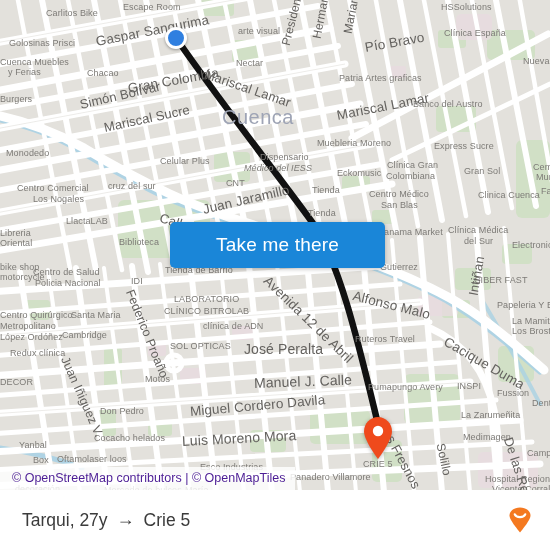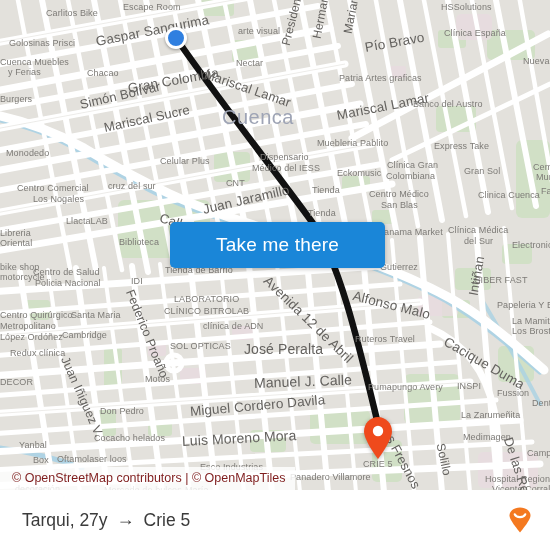--- a/index.html
+++ b/index.html
@@ -97,21 +97,21 @@
 
   
   #attribution {
     position: absolute;
     left: 0;
     bottom: 0;
     height: 23px;
     line-height: 23px;
     padding: 0 10px 0 12px;
     background: rgba(255,255,255,.82);
-    color: #7f1d1d;
+    color: #4c1d95;
     font-size: 12.5px;
     font-family: "Liberation Sans", sans-serif;
     white-space: nowrap;
   }
 
   
   #footer {
     position: absolute;
     left: 0;
     top: 490px;
@@ -323,24 +323,24 @@
         <div class="lbl poi" style="left: 8px; top: 67px;">y Ferias</div>
         <div class="lbl poi" style="left: 0px; top: 94px;">Burgers</div>
         <div class="lbl poi" style="left: 87px; top: 68px;">Chacao</div>
         <div class="lbl poi" style="left: 238px; top: 26px;">arte visual</div>
         <div class="lbl poi" style="left: 236px; top: 58px;">Nectar</div>
         <div class="lbl poi" style="left: 339px; top: 73px;">Patria Artes graficas</div>
         <div class="lbl poi" style="left: 441px; top: 2px;">HSSolutions</div>
         <div class="lbl poi" style="left: 444px; top: 28px;">Clínica España</div>
         <div class="lbl poi" style="left: 523px; top: 56px;">Nueva</div>
         <div class="lbl poi" style="left: 413px; top: 99px;">Banco del Austro</div>
-        <div class="lbl poi" style="left: 317px; top: 138px;">Muebleria Pablito</div>
-        <div class="lbl poi" style="left: 434px; top: 141px;">Express Take</div>
+        <div class="lbl poi" style="left: 317px; top: 138px;">Muebleria Moreno</div>
+        <div class="lbl poi" style="left: 434px; top: 141px;">Express Sucre</div>
         <div class="lbl poi" style="left: 260px; top: 152px;">Dispensario</div>
-        <div class="lbl poi" style="left: 252px; top: 163px;">Médico del IESS</div>
+        <div class="lbl poi" style="left: 244px; top: 163px; font-style: italic;">Médico del IESS</div>
         <div class="lbl poi" style="left: 337px; top: 168px;">Eckomusic</div>
         <div class="lbl poi" style="left: 387px; top: 160px;">Clínica Gran</div>
         <div class="lbl poi" style="left: 386px; top: 171px;">Colombiana</div>
         <div class="lbl poi" style="left: 464px; top: 166px;">Gran Sol</div>
         <div class="lbl poi" style="left: 533px; top: 162px;">Cementerio</div>
         <div class="lbl poi" style="left: 536px; top: 172px;">Municipal</div>
         <div class="lbl poi" style="left: 312px; top: 185px;">Tienda</div>
         <div class="lbl poi" style="left: 308px; top: 208px;">Tienda</div>
         <div class="lbl poi" style="left: 369px; top: 189px;">Centro Médico</div>
         <div class="lbl poi" style="left: 381px; top: 200px;">San Blas</div>

